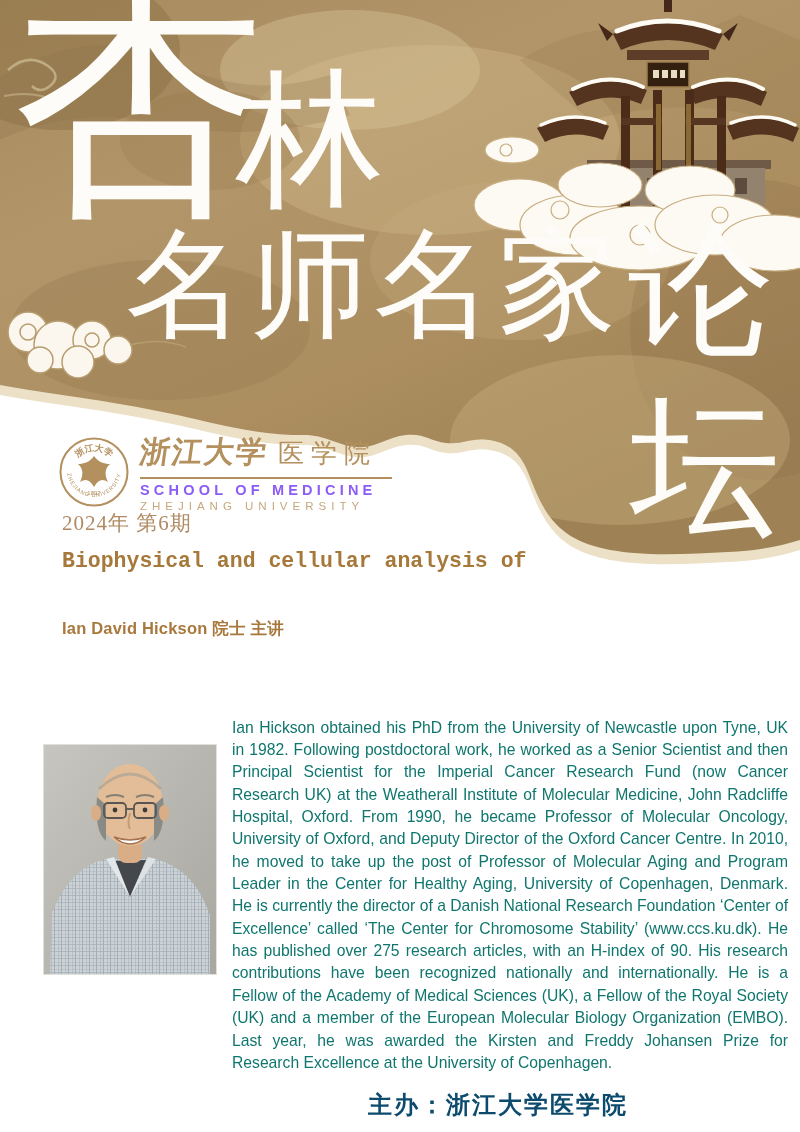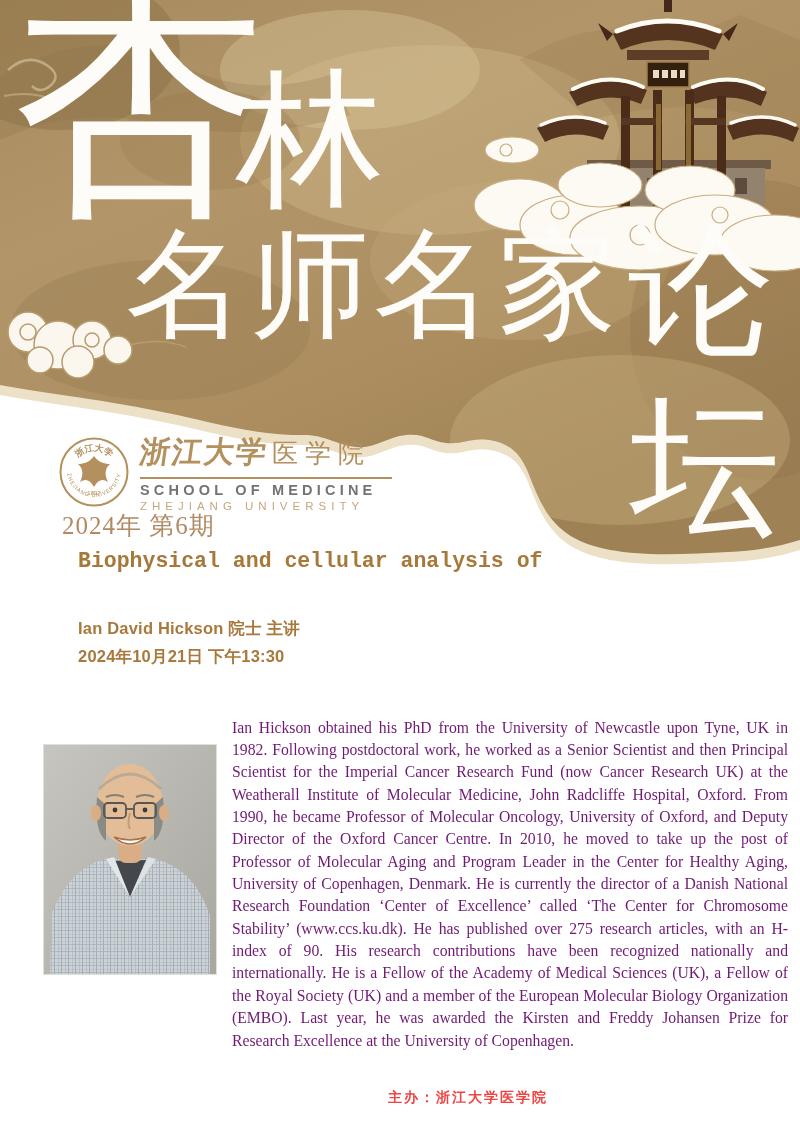--- a/index.html
+++ b/index.html
@@ -11,36 +11,36 @@
   .char-main{left:14px;top:-22px;font-size:250px;}
   .char-second{left:236px;top:66px;font-size:148px;}
   .char-row{left:126px;top:226px;font-size:119px;letter-spacing:5px;text-align:center;}
   .char-forum1{left:628px;top:218px;font-size:146px;}
   .char-forum2{left:630px;top:392px;font-size:150px;}
   .logo{position:absolute;left:58px;top:432px;z-index:4;display:flex;align-items:center;}
   .logo-text{margin-left:10px;color:#b3905e;}
   .logo-zh{display:flex;align-items:baseline;}
   .uni-zh{font-family:"Liberation Serif",serif;font-weight:bold;font-size:30px;
           transform:skewX(-8deg);letter-spacing:2px;}
-  .dept-zh{font-size:26px;margin-left:4px;letter-spacing:7px;font-weight:500;}
+  .dept-zh{font-size:26px;margin-left:10px;letter-spacing:7px;font-weight:500;}
   .logo-rule{height:2px;background:#b3905e;width:252px;margin:4px 0 3px 0;}
-  .logo-en1{font-size:14.5px;font-weight:bold;letter-spacing:4.2px;color:#737373;}
+  .logo-en1{font-size:14.5px;font-weight:bold;letter-spacing:4.2px;color:#8b5cf6;}
   .logo-en2{font-size:11.5px;letter-spacing:5px;color:#c5a87c;margin-top:2px;}
   .issue{position:absolute;left:62px;top:509px;z-index:4;font-family:"Liberation Serif",serif;
-         font-size:25px;color:#b08a62;letter-spacing:1px;}
+         font-size:21px;color:#b08a62;letter-spacing:1px;}
   .talk-title{position:absolute;left:62px;top:546px;z-index:4;width:540px;
               font-family:"Liberation Mono","DejaVu Sans Mono",monospace;
-              font-size:21.5px;line-height:31.5px;color:#a6793b;font-weight:bold;margin-left:16px;}
+              font-size:21.5px;line-height:31.5px;color:#a6793b;font-weight:bold;}
   .speaker-block{position:absolute;left:62px;top:615px;z-index:4;color:#a9783c;
-                 font-size:16.5px;font-weight:bold;line-height:27.8px;letter-spacing:0.2px;margin-left:16px;}
+                 font-size:16.5px;font-weight:bold;line-height:27.8px;letter-spacing:0.2px;}
   .photo{position:absolute;left:43px;top:744px;z-index:4;border:1px solid #e0e0da;}
-  .bio{position:absolute;left:232px;top:701px;width:556px;z-index:4;color:#701a75;
-       font-size:15.7px;line-height:22.35px;text-align:justify;font-family:Liberation Serif, serif;}
-  .footer{position:absolute;left:388px;top:1089px;z-index:4;color:#ef4444;
-          font-family:"Liberation Serif",serif;font-size:14px;font-weight:bold;letter-spacing:2px;}
+  .bio{position:absolute;left:232px;top:701px;width:556px;z-index:4;color:#0f766e;
+       font-size:15.7px;line-height:22.35px;text-align:justify;}
+  .footer{position:absolute;left:368px;top:1089px;z-index:4;color:#0c4a6e;
+          font-family:"Liberation Serif",serif;font-size:24px;font-weight:bold;letter-spacing:2px;}
 </style>
 </head>
 <body>
 
 <div class="page">
 
   <svg class="art" width="800" height="620" viewBox="0 0 800 620">
     <defs>
       <linearGradient id="bgGrad" x1="0" y1="0" x2="0.6" y2="1">
         <stop offset="0" stop-color="#a78b5e"></stop>
@@ -198,21 +198,20 @@
   </div>
 
   <div class="issue">2024年 第6期</div>
 
   <div class="talk-title">
     <div>Biophysical and cellular analysis of</div>
   </div>
 
   <div class="speaker-block">
     <div>Ian David Hickson  院士  主讲</div>
-    <div>2024年10月21日 下午13:30</div>
   </div>
 
   <svg class="photo" width="172" height="229" viewBox="0 0 172 229">
     <defs>
       <linearGradient id="photoBg" x1="0" y1="0" x2="1" y2="1">
         <stop offset="0" stop-color="#c6c5bf"></stop>
           <stop offset="1" stop-color="#a8a7a0"></stop>
       </linearGradient>
       <pattern id="checks" width="7" height="7" patternUnits="userSpaceOnUse">
         <rect width="7" height="7" fill="#ccd2d6"></rect>

